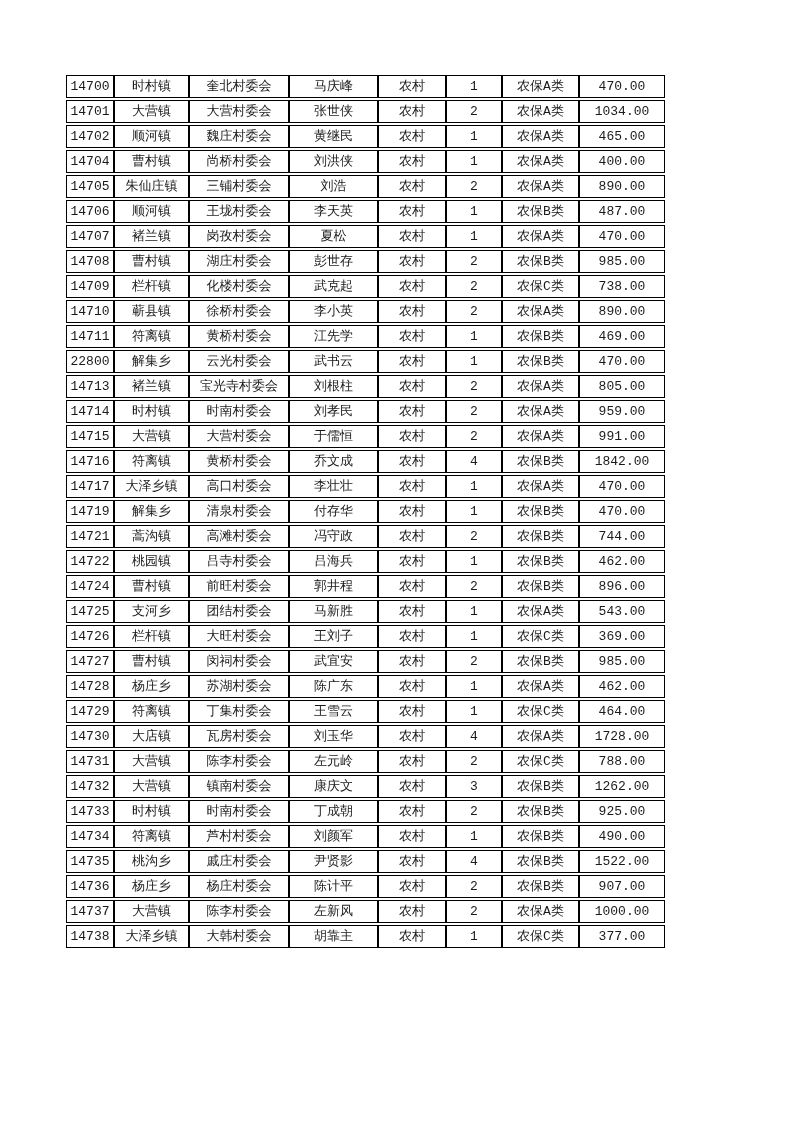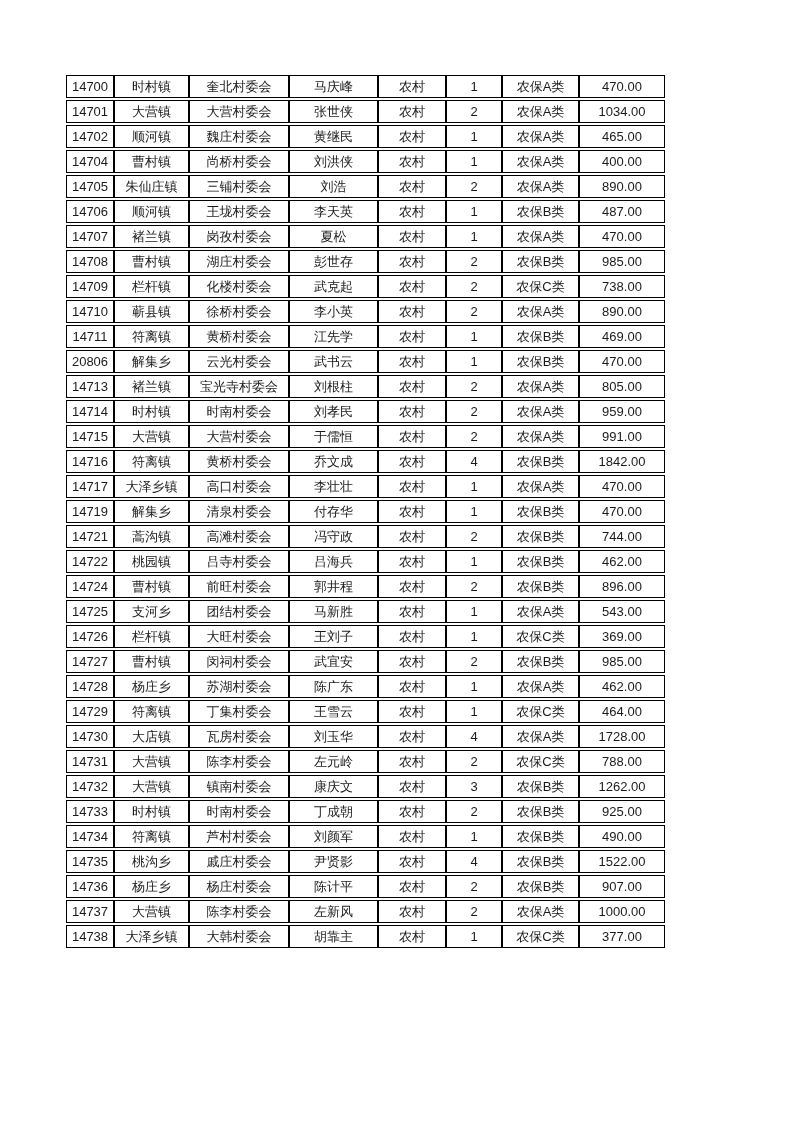--- a/index.html
+++ b/index.html
@@ -5,21 +5,21 @@
   html, body {
     margin: 0;
     padding: 0;
     background: #ffffff;
   }
   .page {
     position: relative;
     width: 793px;
     height: 1122px;
     background: #ffffff;
-    font-family: Liberation Sans, sans-serif;
+    font-family: Liberation Mono, monospace;
     color: #1a1a1a;
     overflow: hidden;
   }
   table.records {
     position: absolute;
     left: 66px;
     top: 73px;
     width: 599px;
     border-collapse: separate;
     border-spacing: 0 2px;
@@ -165,21 +165,21 @@
           <td>14711</td>
           <td>符离镇</td>
           <td>黄桥村委会</td>
           <td>江先学</td>
           <td>农村</td>
           <td>1</td>
           <td>农保B类</td>
           <td>469.00</td>
         </tr>
         <tr>
-          <td>20806</td>
+          <td>22800</td>
           <td>解集乡</td>
           <td>云光村委会</td>
           <td>武书云</td>
           <td>农村</td>
           <td>1</td>
           <td>农保B类</td>
           <td>470.00</td>
         </tr>
         <tr>
           <td>14713</td>

